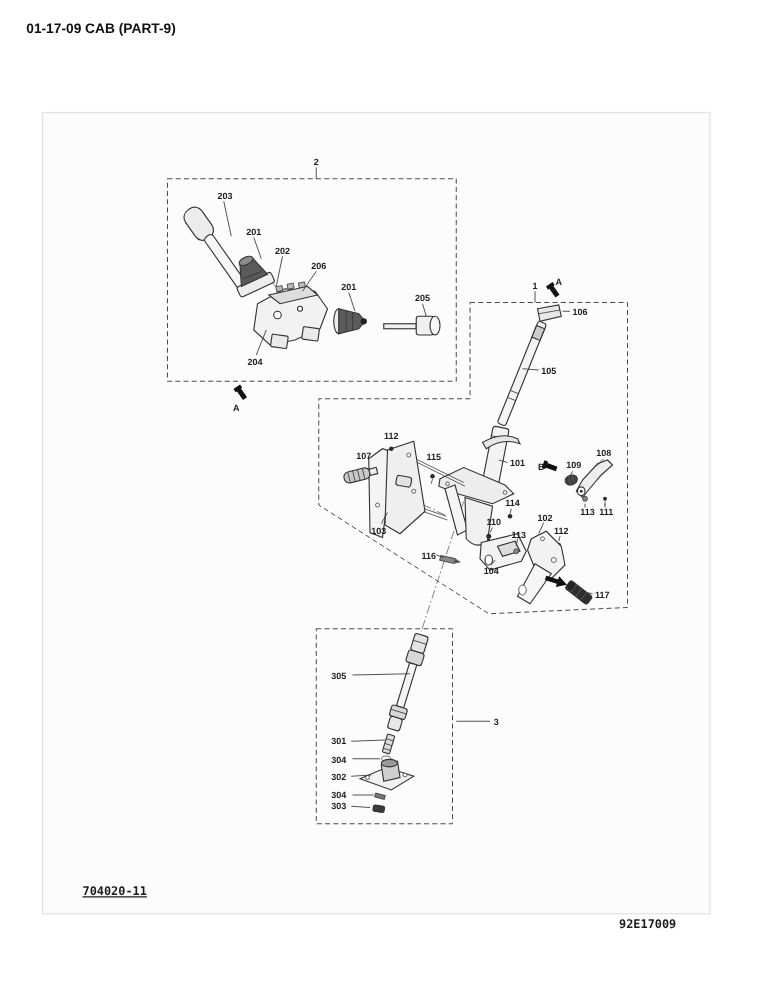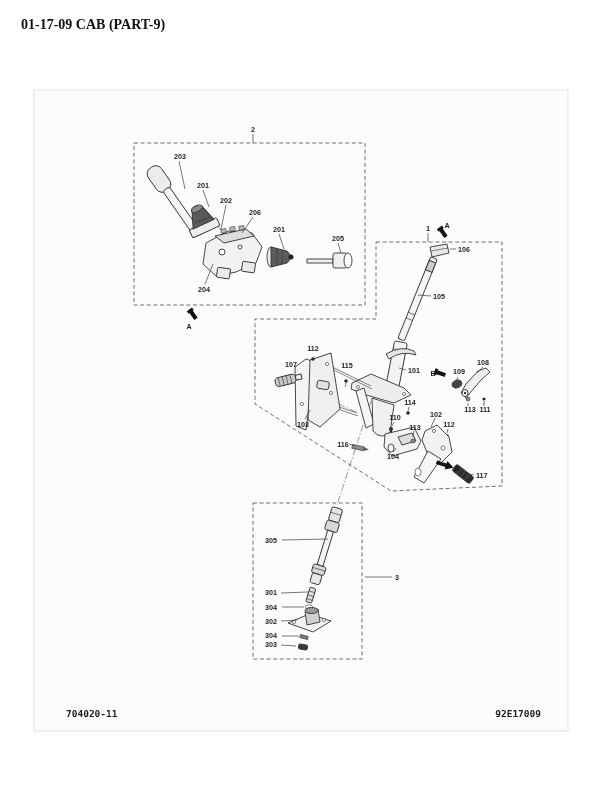--- a/index.html
+++ b/index.html
@@ -1,25 +1,25 @@
 <!DOCTYPE html>
 <html><head>
 <meta charset="utf-8">
 <style>
   html,body { margin:0; padding:0; background:#ffffff; }
   .page { position:relative; width:612px; height:792px; background:#ffffff;
           font-family:"Liberation Sans", sans-serif; overflow:hidden; }
-  .header-title { position:absolute; left:21px; top:17px; font-size:14px;
-                  font-weight:bold; color:#101010; white-space:nowrap;font-family:Liberation Serif, serif; }
+  .header-title { position:absolute; left:21px; top:17px; font-size:11px;
+                  font-weight:bold; color:#101010; white-space:nowrap; }
   .breadcrumb   { position:absolute; left:21px; top:41px; font-size:9.5px;
                   font-weight:bold; color:#101010; white-space:nowrap; }
   .footer-code  { position:absolute; top:708px; font-family:"DejaVu Sans Mono", monospace;
                   font-size:9.5px; font-weight:bold; color:#1c1c1c; white-space:nowrap; }
-  .footer-left  { left:66px; }
-  .footer-right { right:71px; }
+  .footer-left  { left:66px;text-decoration:underline; }
+  .footer-right { right:71px;margin-top:26px; }
   svg.diagram   { position:absolute; left:0; top:0; }
 
   .panel  { fill:#fcfcfc; stroke:#e2e2e2; stroke-width:1; }
   .dash   { fill:none; stroke:#4a4a4a; stroke-width:0.8; stroke-dasharray:4 2.6; }
   .cdash  { fill:none; stroke:#6f6f6f; stroke-width:0.7; stroke-dasharray:7 2 1.5 2; }
   .ld     { fill:none; stroke:#3c3c3c; stroke-width:0.7; }
   .pt     { stroke:#333333; stroke-width:0.9; }
   .ptthin { stroke:#333333; stroke-width:0.6; }
   .lbl    { font-family:"Liberation Sans", sans-serif; font-size:7.2px;
             font-weight:700; fill:#1d1d1d; }

